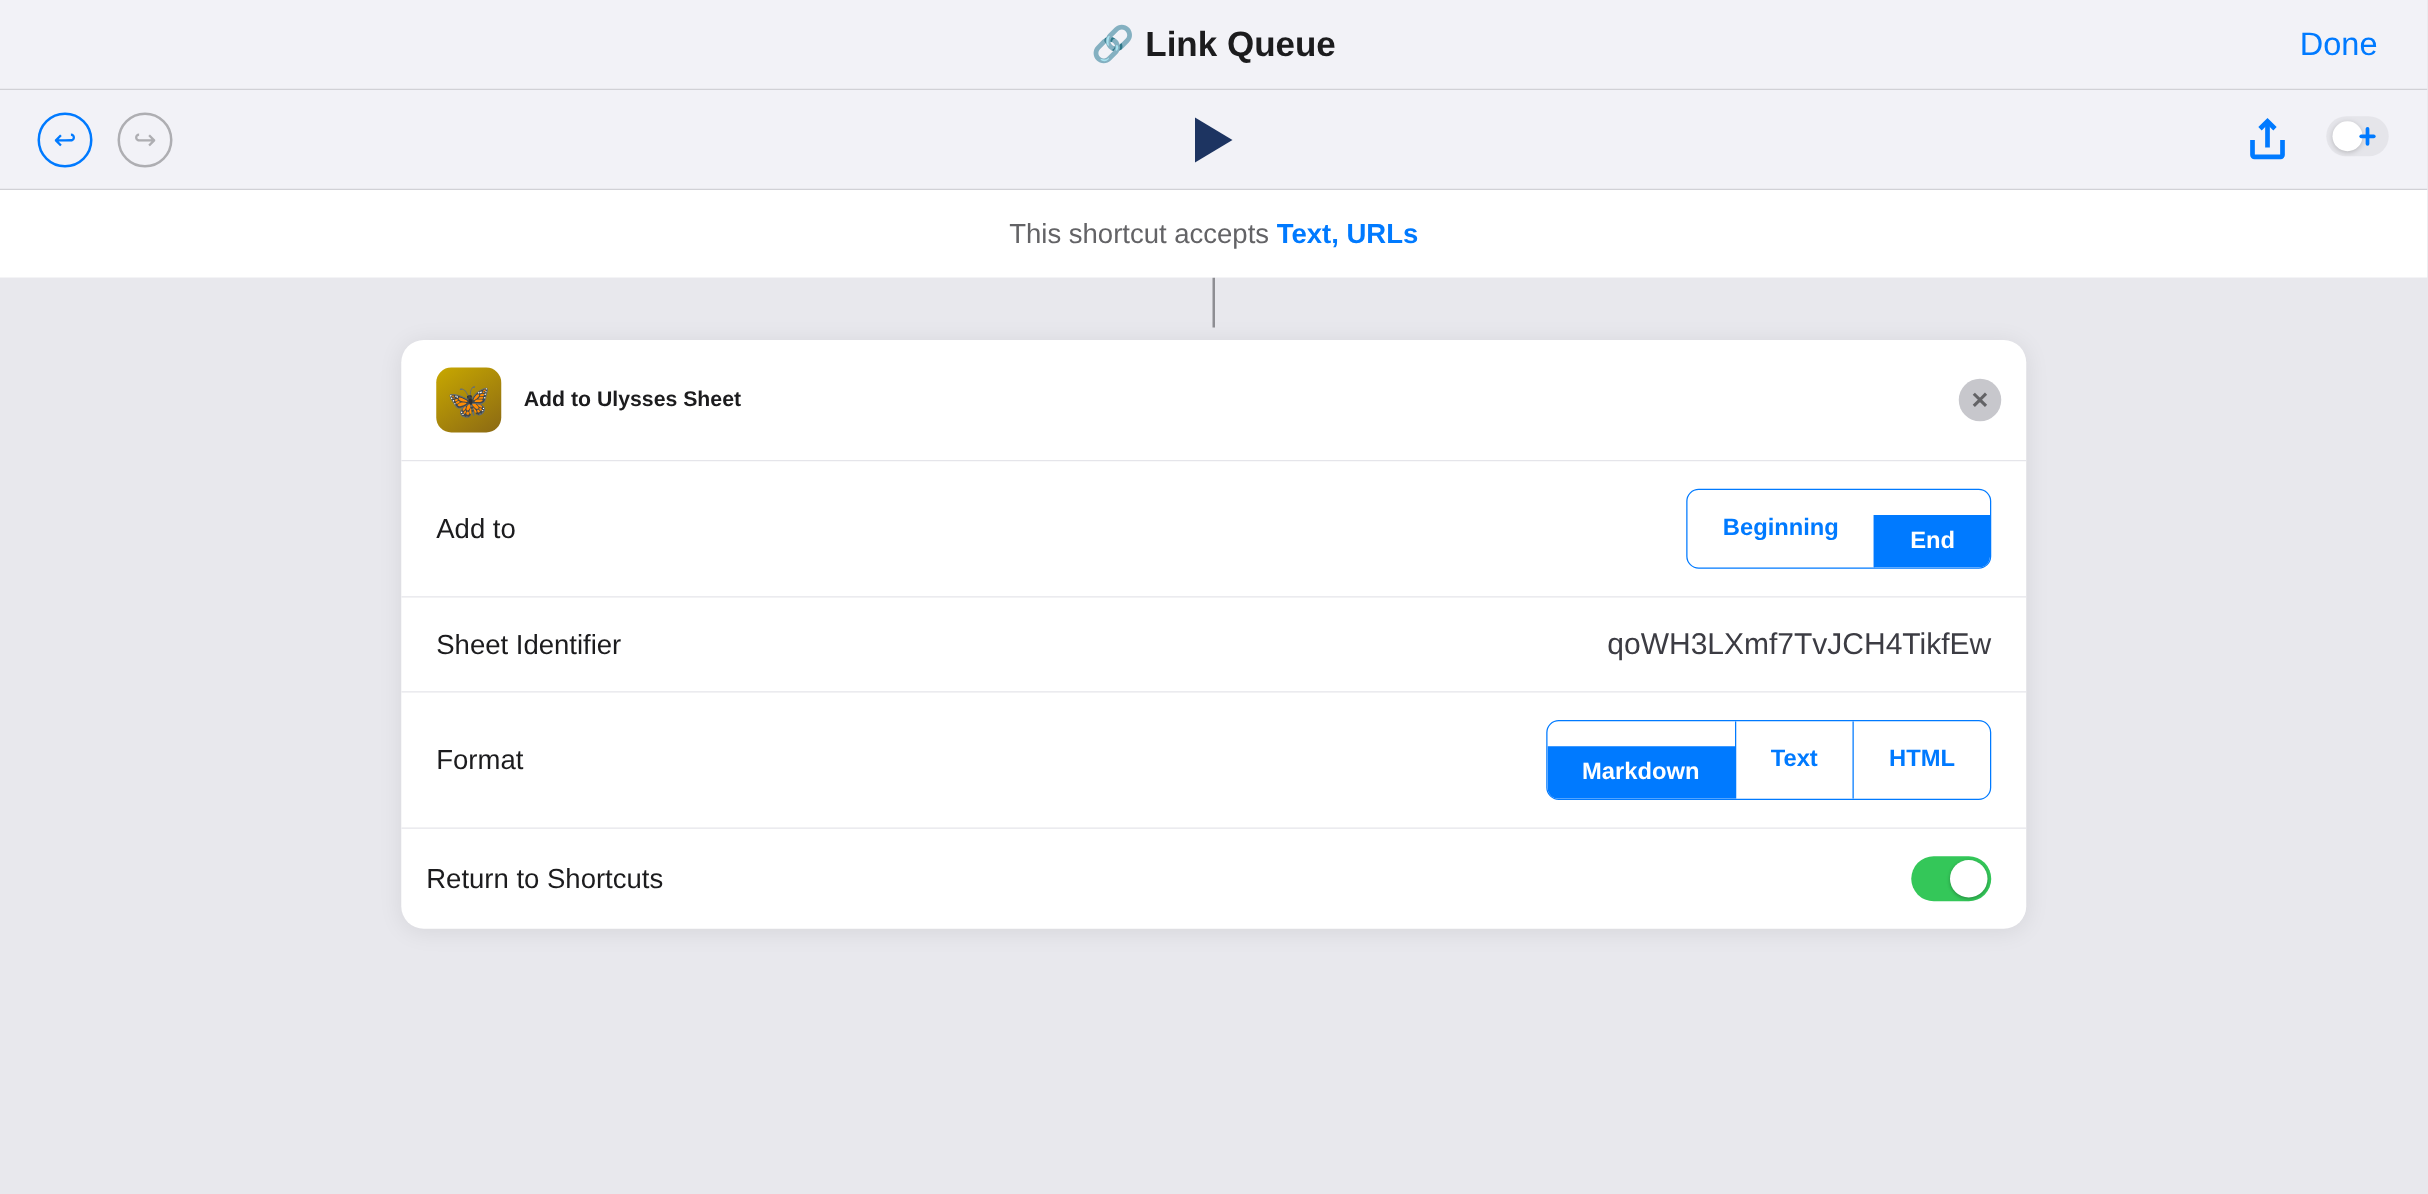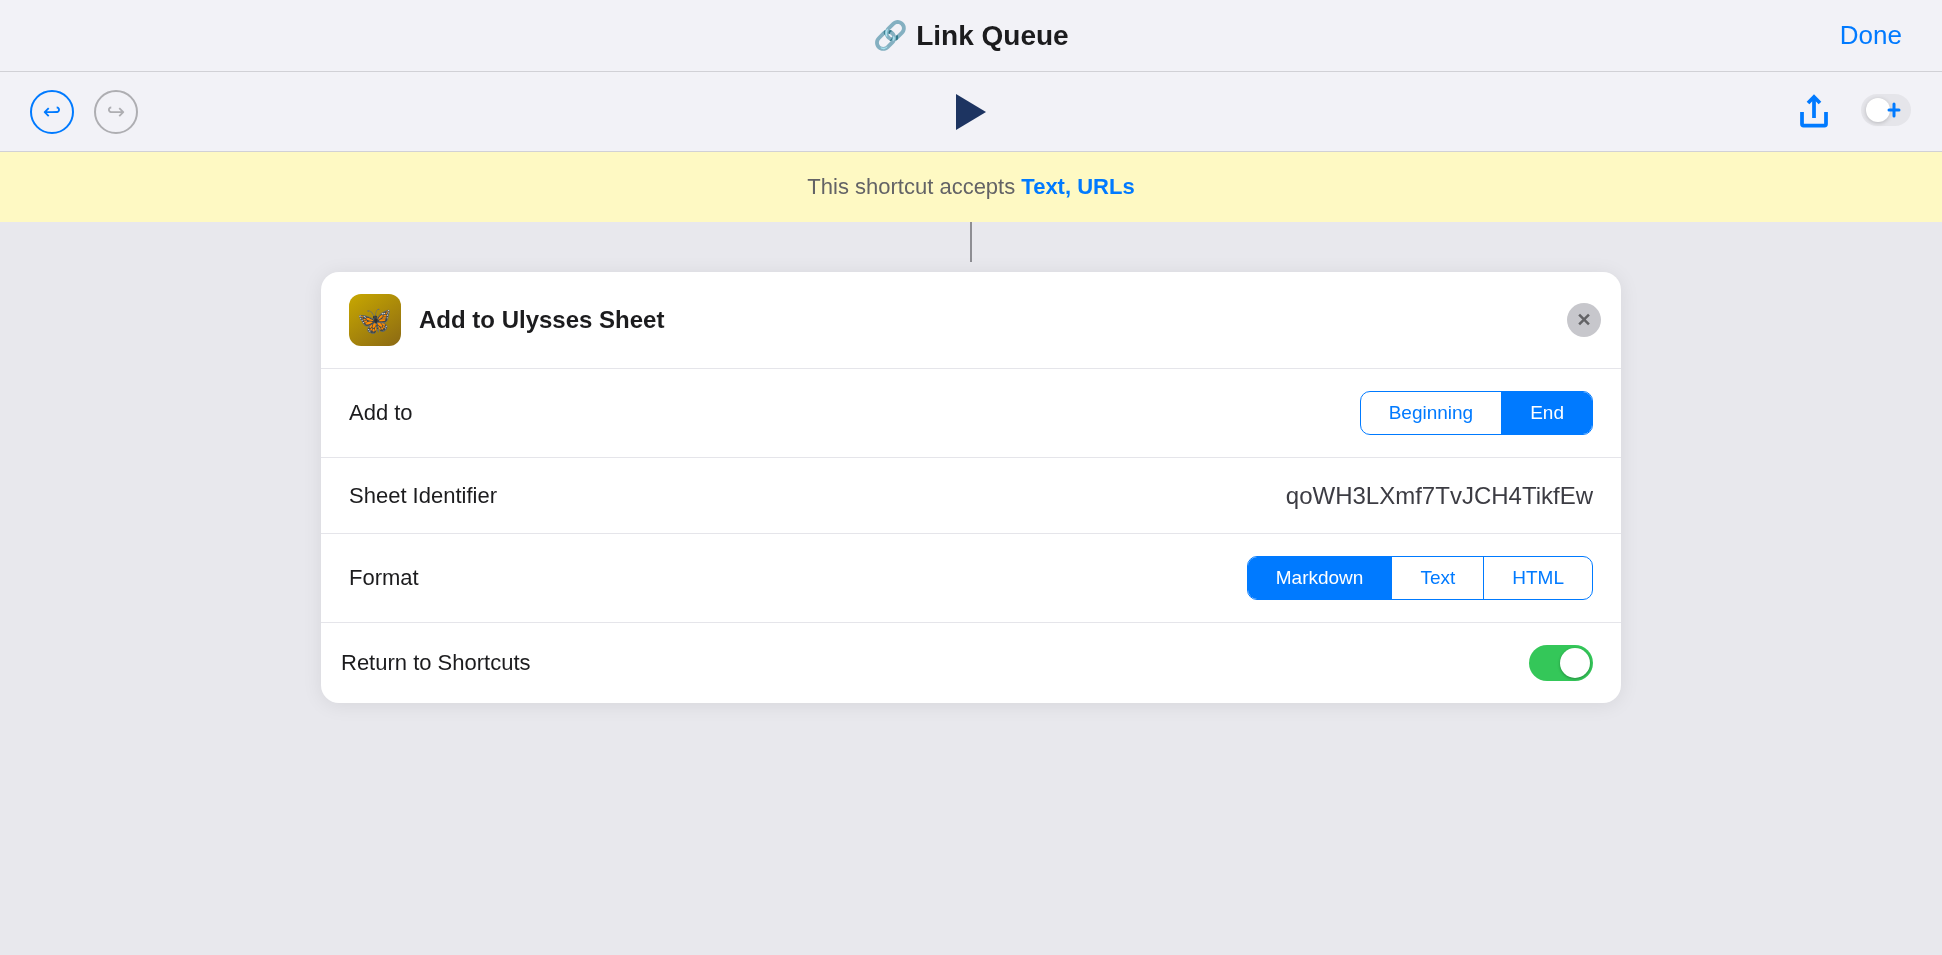--- a/index.html
+++ b/index.html
@@ -111,21 +111,21 @@
       height: 34px;
     }
 
     
     .accepts-bar {
       width: 100%;
       padding: 22px 0;
       text-align: center;
       font-size: 22px;
       color: #636366;
-      background: #fef9c3;
+      background: #ffffff;
       position: relative;
     }
     .accepts-bar .accent {
       color: #007aff;
       font-weight: 600;
     }
     .vertical-line {
       width: 2px;
       height: 40px;
       background: #8e8e93;
@@ -156,21 +156,21 @@
       width: 52px;
       height: 52px;
       border-radius: 12px;
       background: linear-gradient(145deg, #c8a800, #8b6914);
       display: flex;
       align-items: center;
       justify-content: center;
       font-size: 28px;
     }
     .card-header-title {
-      font-size: 24px;
+      font-size: 17px;
       font-weight: 600;
       color: #1c1c1e;
     }
     .close-btn {
       position: absolute;
       right: 20px;
       top: 50%;
       transform: translateY(-50%);
       width: 34px;
       height: 34px;
@@ -211,29 +211,30 @@
     
     .segmented {
       display: flex;
       border: 1.5px solid #007aff;
       border-radius: 10px;
       overflow: hidden;
     }
     .seg-btn {
       padding: 10px 28px;
       font-size: 19px;
-      font-weight: 400;
+      font-weight: 700;
       cursor: pointer;
       border: none;
       background: transparent;
       color: #007aff;
     }
     .seg-btn.active {
       background: #007aff;
       color: #ffffff;
+      margin-top: 20px;
     }
     .seg-btn + .seg-btn {
       border-left: 1.5px solid #007aff;
     }
 
     
     .toggle-switch {
       width: 64px;
       height: 36px;
       border-radius: 18px;

